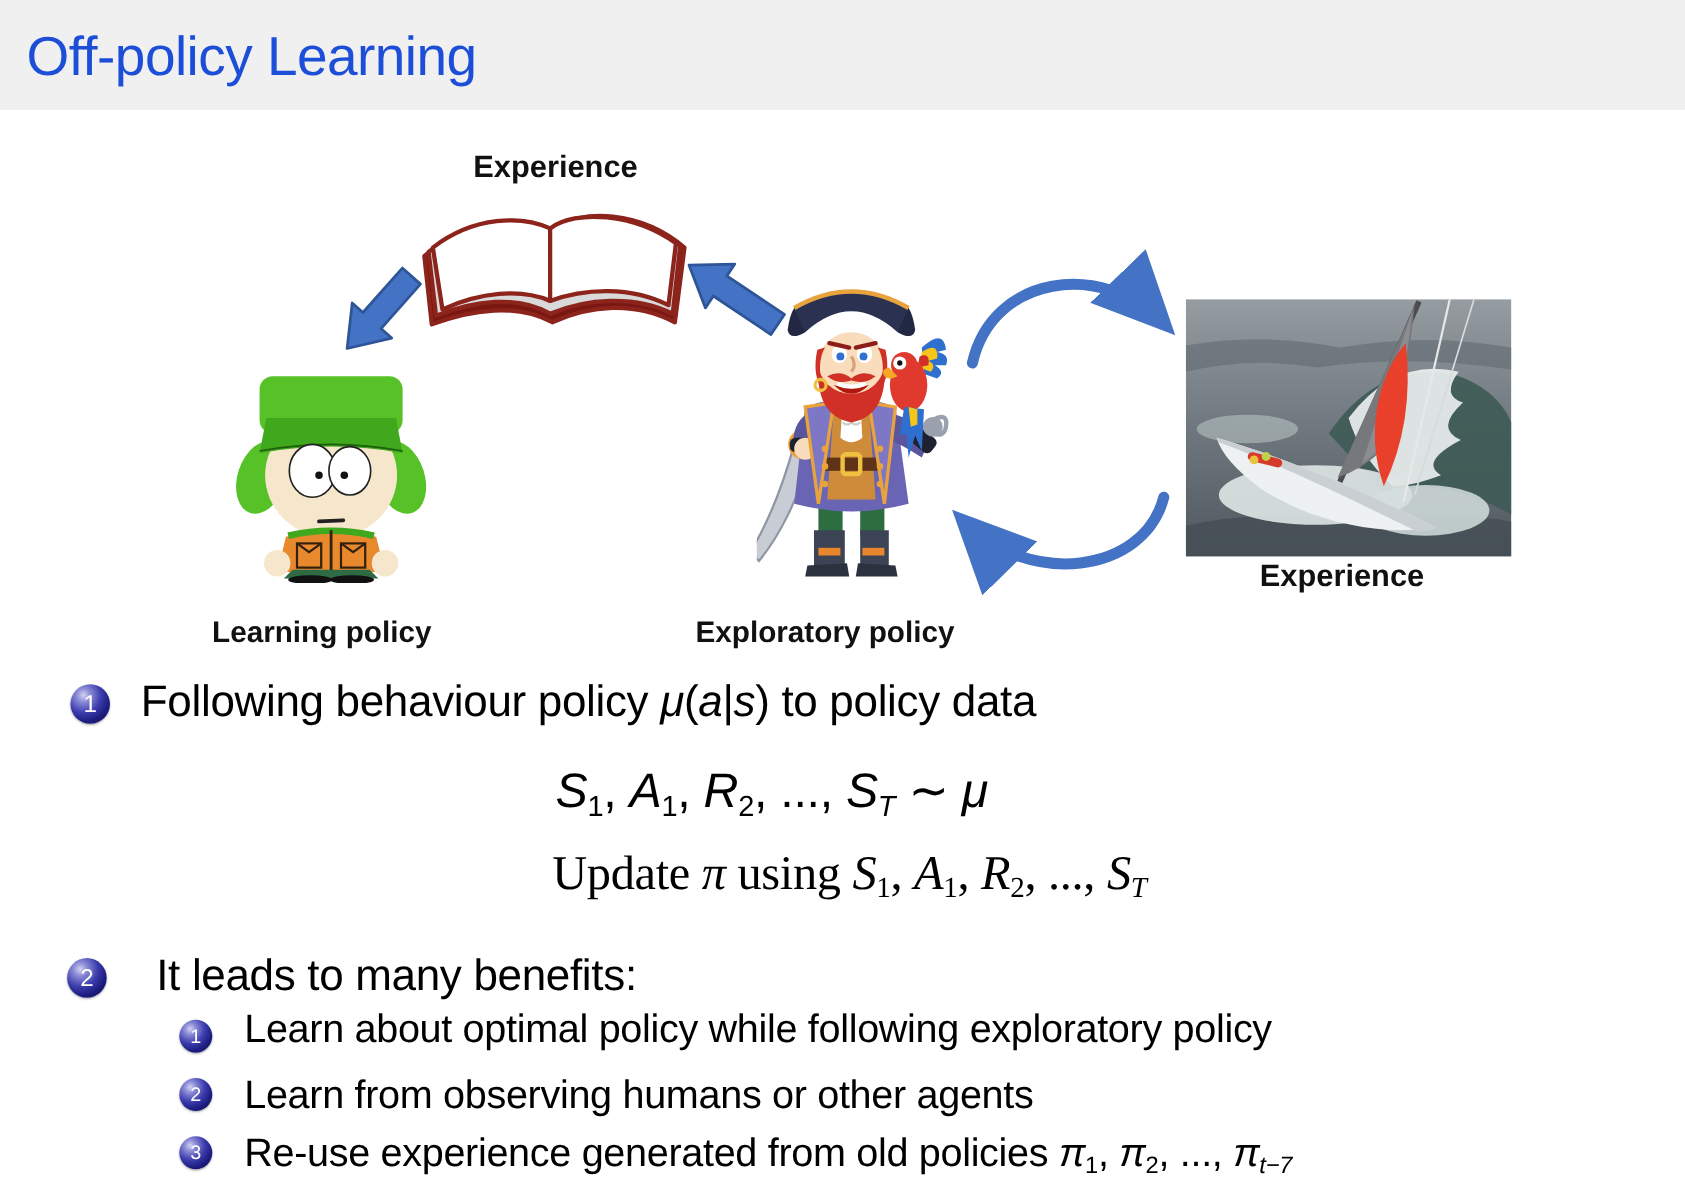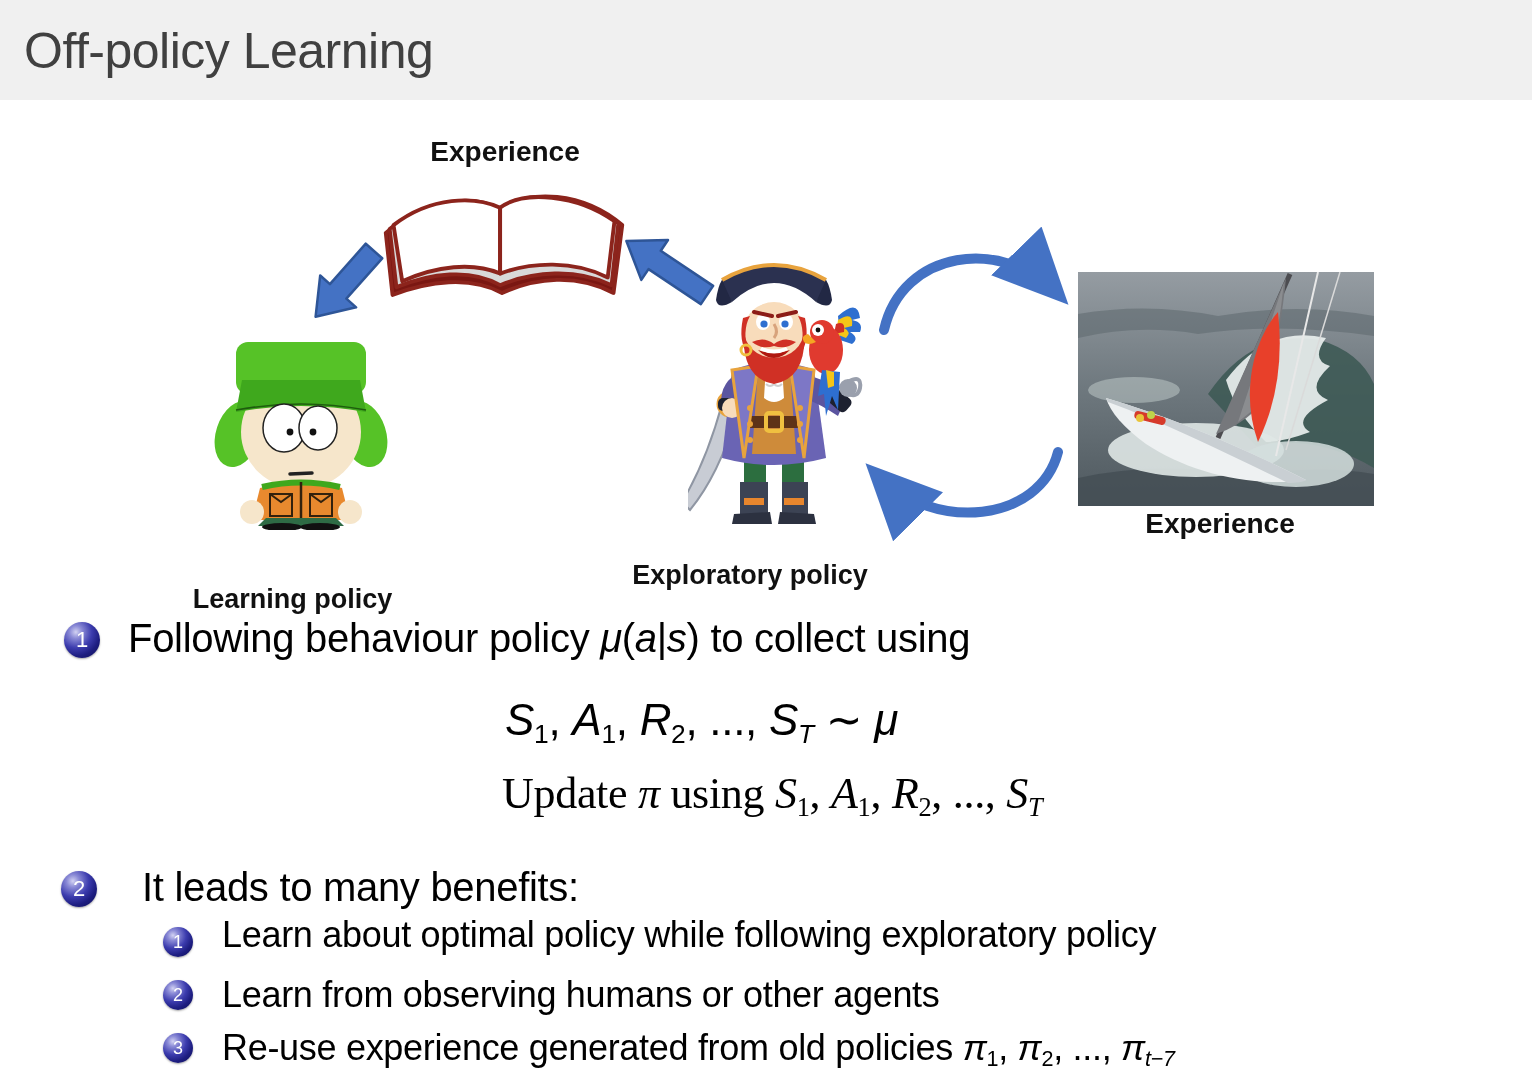--- a/index.html
+++ b/index.html
@@ -4,21 +4,21 @@
 <style>
   html,body{margin:0;padding:0;}
   body{
     width:1532px;height:1080px;position:relative;overflow:hidden;
     background:#ffffff;color:#000;
     font-family:"Liberation Sans","DejaVu Sans",sans-serif;
   }
   .abs{position:absolute;}
   
   .header{left:0;top:0;width:1532px;height:100px;background:#F0F0F0;}
-  .title{left:24px;top:0;height:100px;line-height:102px;font-size:50px;letter-spacing:-0.5px;color:#404040;}
+  .title{left:24px;top:0;height:100px;line-height:102px;font-size:50px;letter-spacing:-0.5px;color:#1d4ed8;}
   
   .dlabel{font-size:28px;font-weight:700;text-align:center;color:#111;}
   
   .ball{
     border-radius:50%;color:#fff;display:flex;align-items:center;justify-content:center;
     background:radial-gradient(circle at 33% 28%, #d2d2f2 0%, #8a8ad6 18%, #3c3cae 45%, #1d1d80 68%, #0e0e52 100%);
     box-shadow:0 1px 2px rgba(0,0,0,0.35);
     font-weight:400;
   }
   .ball.main{width:36px;height:36px;font-size:22px;}
@@ -99,21 +99,21 @@
     <path d="M100,172 L111,180 L122,172" fill="none" stroke="#33210d" stroke-width="2"></path>
 
     <circle cx="42" cy="190" r="12" fill="#F6E6CB"></circle>
     <circle cx="140" cy="190" r="12" fill="#F6E6CB"></circle>
 
     <path d="M56,196 L126,196 L134,204 L48,204 Z" fill="#2E6B45"></path>
     <ellipse cx="72" cy="205" rx="20" ry="4" fill="#111"></ellipse>
     <ellipse cx="110" cy="205" rx="20" ry="4" fill="#111"></ellipse>
   </svg>
 </div>
-<div class="abs dlabel" style="left:190px;top:560px;width:205px;font-size:27px;margin-top:24px;">Learning policy</div>
+<div class="abs dlabel" style="left:190px;top:560px;width:205px;font-size:27px;">Learning policy</div>
 
 <div class="abs" style="left:688px;top:258px;width:180px;height:272px;">
   <svg viewBox="0 0 180 272" width="180" height="272">
 
     <path d="M34,146 C22,190 6,224 -6,244 L2,252 C20,230 38,196 48,156 Z" fill="#C8CCD4" stroke="#8F96A3" stroke-width="2"></path>
     <circle cx="42" cy="146" r="11" fill="none" stroke="#E8A33D" stroke-width="5"></circle>
 
     <rect x="56" y="190" width="22" height="40" fill="#2C6E3F"></rect>
     <rect x="94" y="190" width="22" height="40" fill="#2C6E3F"></rect>
 
@@ -221,21 +221,21 @@
     <path d="M240,0 L198,184" stroke="#E8E8E8" stroke-width="2"></path>
     <path d="M262,0 L208,178" stroke="#DADADA" stroke-width="1.5"></path>
 
     <circle cx="62" cy="146" r="4" fill="#E8C43A"></circle>
     <circle cx="73" cy="143" r="4" fill="#BFD34A"></circle>
   </svg>
 </div>
 <div class="abs dlabel" style="left:1120px;top:508px;width:200px;font-size:28px;">Experience</div>
 
 <div class="abs ball main" style="left:64px;top:622px;">1</div>
-<div class="abs btext" style="left:128px;top:616px;"><span>Following behaviour policy </span><span class="mi">μ</span><span>(</span><span class="mi">a</span><span>|</span><span class="mi">s</span><span>) to collect using</span></div>
+<div class="abs btext" style="left:128px;top:616px;"><span>Following behaviour policy </span><span class="mi">μ</span><span>(</span><span class="mi">a</span><span>|</span><span class="mi">s</span><span>) to policy data</span></div>
 
 <div class="abs mathline" style="left:505px;top:694px;text-align:right;"><span class="mi">S</span><sub>1</sub><span>, </span><span class="mi">A</span><sub>1</sub><span>, </span><span class="mi">R</span><sub>2</sub><span>, ..., </span><span class="mi">S</span><sub class="mi">T</sub><span> ∼ </span><span class="mi">μ</span></div>
 <div class="abs mathline" style="left:502px;top:768px;font-family:Liberation Serif, serif;"><span>Update </span><span class="mi">π</span><span> using </span><span class="mi">S</span><sub>1</sub><span>, </span><span class="mi">A</span><sub>1</sub><span>, </span><span class="mi">R</span><sub>2</sub><span>, ..., </span><span class="mi">S</span><sub class="mi">T</sub></div>
 
 <div class="abs ball main" style="left:61px;top:871px;">2</div>
 <div class="abs btext" style="left:128px;top:865px;margin-left:14px;">It leads to many benefits:</div>
 
 <div class="abs ball sub" style="left:163px;top:927px;">1</div>
 <div class="abs stext" style="left:222px;top:914px;">Learn about optimal policy while following exploratory policy</div>
 

